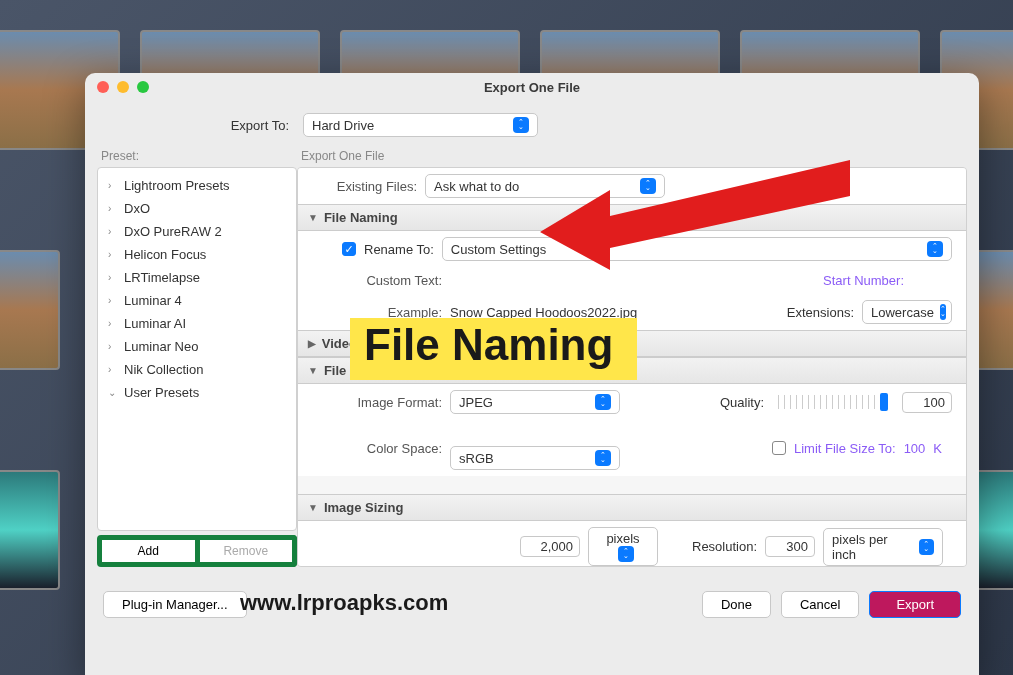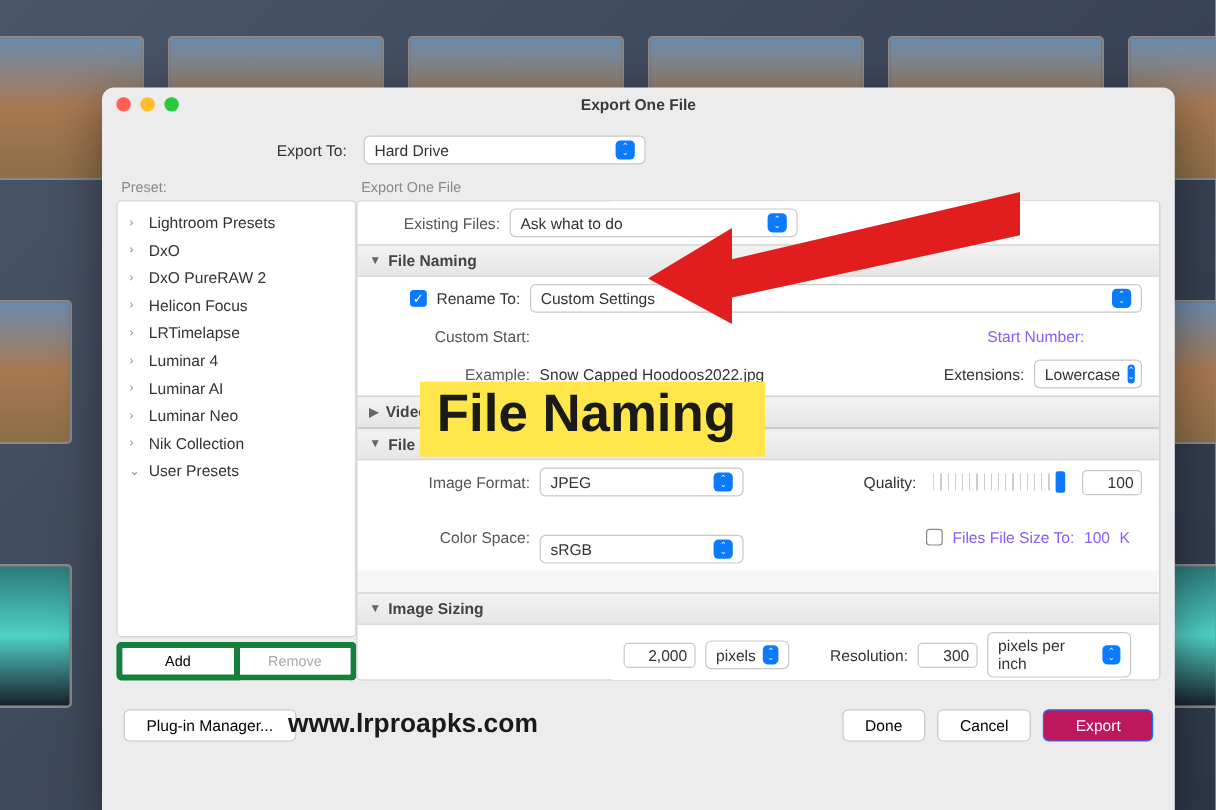--- a/index.html
+++ b/index.html
@@ -180,21 +180,21 @@
         </div>
         <div class="row">
           <span class="checkbox checked" style="margin-left:30px;"></span>
           <label>Rename To:</label>
           <div class="select" style="flex:1;">
             <span>Custom Settings</span>
             <span class="arrow"></span>
           </div>
         </div>
         <div class="row">
-          <label class="r dim" style="width:130px;">Custom Start:</label>
+          <label class="r dim" style="width:130px;">Custom Text:</label>
           <div style="flex:1;"></div>
           <label class="dim">Start Number:</label>
           <div style="width:40px;"></div>
         </div>
         <div class="row">
           <label class="r" style="width:130px;">Example:</label>
           <span>Snow Capped Hoodoos2022.jpg</span>
           <div style="flex:1;"></div>
           <label>Extensions:</label>
           <div class="select" style="width:90px;">
@@ -224,34 +224,34 @@
           <div class="input" style="width:50px; text-align:right;">100</div>
         </div>
         <div class="row">
           <label class="r" style="width:130px;">Color Space:</label>
           <div class="select" style="width:170px;margin-top:20px;">
             <span>sRGB</span>
             <span class="arrow"></span>
           </div>
           <div style="flex:1;"></div>
           <span class="checkbox"></span>
-          <label class="dim">Files File Size To:</label>
+          <label class="dim">Limit File Size To:</label>
           <span class="dim">100</span>
           <span class="dim" style="margin-right:10px;">K</span>
         </div>
         <div style="height:18px; background:#f6f6f6;"></div>
 
         <div class="section-hdr">
           <span class="tri">▼</span>
           <span>Image Sizing</span>
         </div>
         <div class="row">
           <div style="width:200px;"></div>
           <div class="input" style="width:60px; text-align:right;">2,000</div>
-          <div class="select" style="width:70px;">
+          <div class="select" style="width:70px;flex-direction:column;">
             <span>pixels</span>
             <span class="arrow"></span>
           </div>
           <div style="width:18px;"></div>
           <label>Resolution:</label>
           <div class="input" style="width:50px; text-align:right;">300</div>
           <div class="select" style="width:120px;">
             <span>pixels per inch</span>
             <span class="arrow"></span>
           </div>

